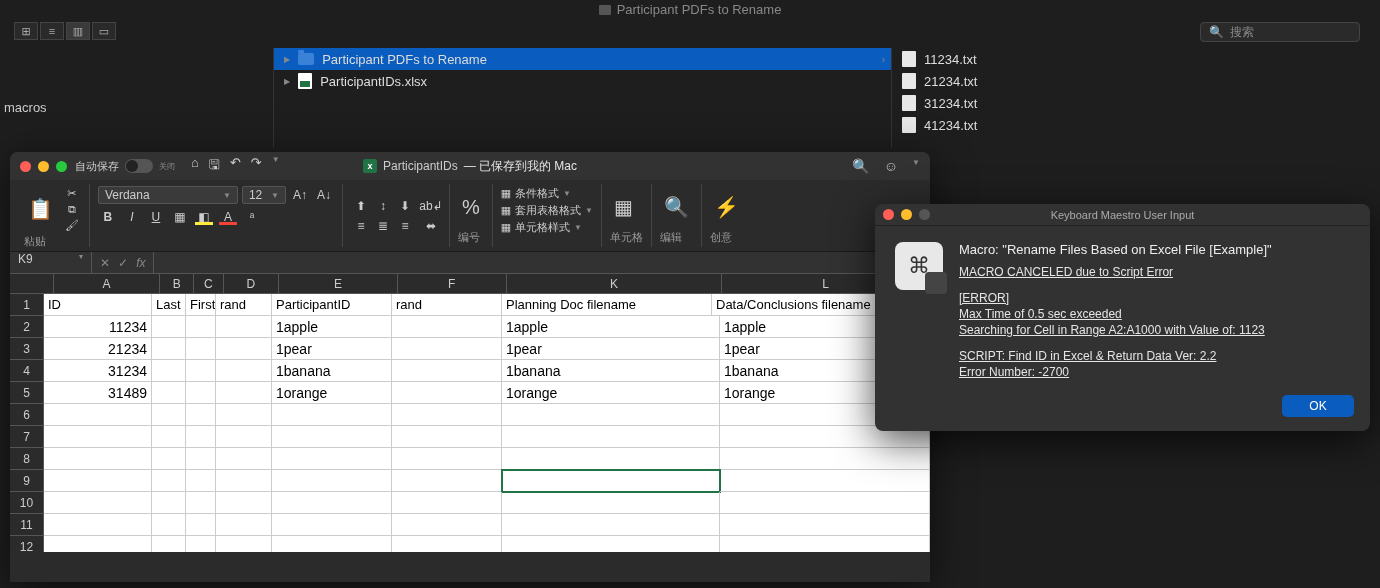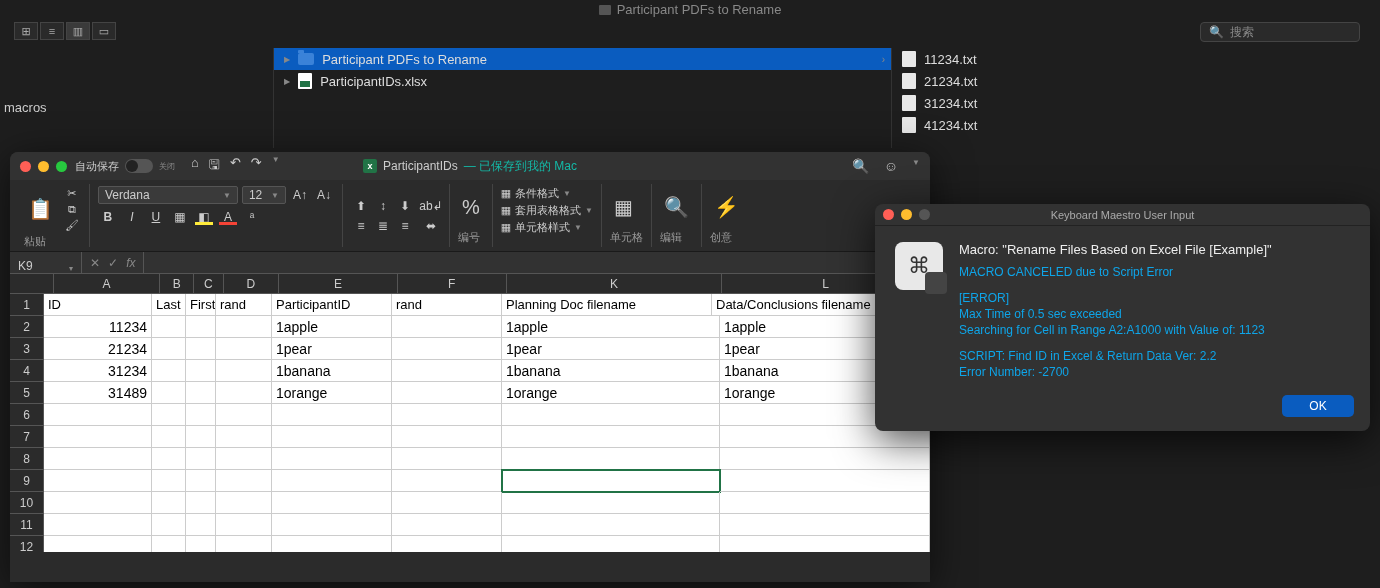--- a/index.html
+++ b/index.html
@@ -62,21 +62,21 @@
 .fontrow { display: flex; gap: 4px; align-items: center; }
 .dd { background: #3a3a3a; border: 1px solid #555; color: #ccc; padding: 1px 6px; font-size: 12px; border-radius: 2px; display: flex; gap: 4px; align-items: center;}
 .dd.font { width: 140px; justify-content: space-between; } .dd.size { width: 44px; justify-content: space-between;}
 .fmtbtn { width: 20px; height: 18px; color: #ccc; font-size: 12px; display: flex; align-items: center; justify-content: center; }
 .color-strip { width: 18px; height: 3px; position: absolute; bottom: 1px; left: 1px; }
 .align-grid { display: grid; grid-template-columns: repeat(3, 20px); gap: 2px; }
 .format-list { display: flex; flex-direction: column; gap: 2px; font-size: 11px; color: #ccc;}
 .format-list .row { display: flex; gap: 4px; align-items: center;}
 
 .formula-bar { height: 22px; background: #323232; display: flex; align-items: center; border-bottom: 1px solid #555; }
-.namebox { width: 72px; padding: 0 8px; color: #ccc; font-size: 12px; border-right: 1px solid #555; height: 100%; display: flex; align-items: flex-end; justify-content: space-between; }
+.namebox { width: 82px; padding: 0 8px; color: #ccc; font-size: 12px; border-right: 1px solid #555; height: 100%; display: flex; align-items: flex-start; justify-content: space-between; }
 .fx-btns { display: flex; gap: 8px; padding: 0 8px; color: #888; font-size: 12px; border-right: 1px solid #555; height: 100%; align-items: center; }
 .fx { font-style: italic; }
 
 .sheet { background: #fff; color: #000; height: calc(100% - 152px); position: relative; overflow: hidden; }
 .colheaders { display: flex; height: 20px; background: #2b2b2b; color: #ccc; font-size: 12px; }
 .corner { width: 44px; border-right: 1px solid #555; border-bottom: 1px solid #555; background: #2b2b2b; }
 .ch { border-right: 1px solid #555; border-bottom: 1px solid #555; text-align: center; line-height: 20px; background: #2b2b2b; }
 .grid-body { display: flex; }
 .rowheaders { width: 44px; background: #2b2b2b; color: #ccc; font-size: 12px; }
 .rh { height: 22px; border-right: 1px solid #555; border-bottom: 1px solid #555; text-align: center; line-height: 22px; }
@@ -93,21 +93,21 @@
 
 
 .km-dialog { position: absolute; top: 204px; left: 875px; width: 495px; background: #323232; border-radius: 8px; box-shadow: 0 10px 40px rgba(0,0,0,0.7); color: #ddd; font-size: 12px; }
 .km-title { height: 22px; display: flex; align-items: center; padding: 0 8px; gap: 7px; position: relative; border-bottom: 1px solid #222;}
 .km-title-text { position: absolute; left: 50%; transform: translateX(-50%); color: #aaa; font-size: 11px; }
 .km-body { padding: 16px 20px 14px 20px; display: flex; gap: 16px; }
 .km-icon { width: 48px; height: 48px; background: #e8e8e8; border-radius: 8px; display: flex; align-items: center; justify-content: center; font-size: 22px; color: #333; flex-shrink: 0; position: relative;}
 .km-icon:after { content: ""; position: absolute; right: -4px; bottom: -4px; width: 22px; height: 22px; background: #444; border-radius: 4px; }
 .km-text { flex: 1; }
 .km-text .macro-name { font-size: 13px; margin-bottom: 8px; color: #eee; }
-.km-text .line { margin-bottom: 2px; color: #0ea5e9; }
+.km-text .line { margin-bottom: 2px; color: #e5e5e5; text-decoration: underline; }
 .km-text .gap { height: 10px; }
 .km-footer { display: flex; justify-content: flex-end; padding: 0 16px 14px 0; }
 .ok-btn { background: #0a5cbf; color: #fff; border: none; border-radius: 5px; width: 72px; height: 22px; font-size: 12px; }
 
 .chev-down { font-size: 8px; color: #888; }
 </style>
 </head>
 <body>
 
 <div class="finder-title">
@@ -179,21 +179,21 @@
     <div class="qat">
       <span>⌂</span>
       <span>🖫</span>
       <span>↶</span>
       <span>↷</span>
       <span class="chev-down">▼</span>
     </div>
     <div class="excel-doc-title">
       <span class="xl-badge">x</span>
       <span>ParticipantIDs</span>
-      <span style="color:#14b8a6">— 已保存到我的 Mac</span>
+      <span style="color:#e5e5e5">— 已保存到我的 Mac</span>
     </div>
     <div class="title-right">
       <span>🔍</span>
       <span>☺</span>
       <span class="chev-down">▼</span>
     </div>
   </div>
 
 
   <div class="ribbon">

